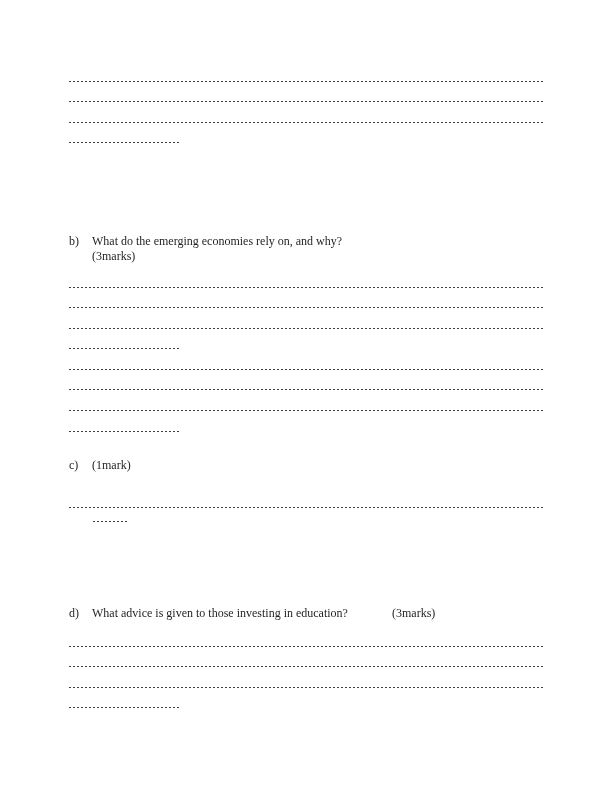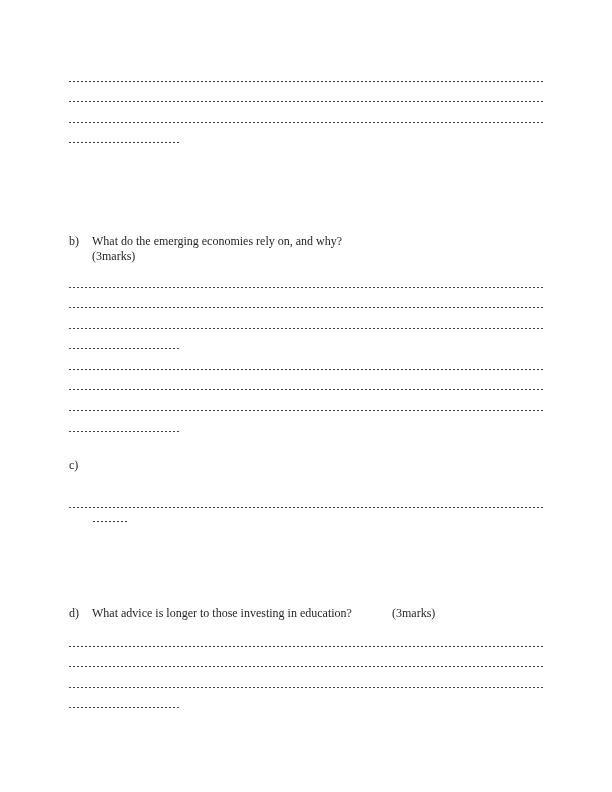--- a/index.html
+++ b/index.html
@@ -96,32 +96,33 @@
       <div class="dot-line short"></div>
       <div class="dot-line "></div>
       <div class="dot-line "></div>
       <div class="dot-line "></div>
       <div class="dot-line short"></div>
     </div>
 
   <div class="question" id="question-c">
     <span class="q-label">c)</span>
     <div class="q-body">
+      <div>(1mark)</div>
     </div>
   </div>
 
   <div class="answer-block" id="answers-c">
       <div class="dot-line "></div>
       <div class="dot-line tiny"></div>
     </div>
 
   <div class="question" id="question-d">
     <span class="q-label">d)</span>
     <div class="q-body">
-      <div>What advice is longer to those investing in education?</div>
+      <div>What advice is given to those investing in education?</div>
       <div class="q-marks-abs">(3marks)</div>
     </div>
   </div>
 
   <div class="answer-block" id="answers-d">
       <div class="dot-line "></div>
       <div class="dot-line "></div>
       <div class="dot-line "></div>
       <div class="dot-line short"></div>
     </div>

